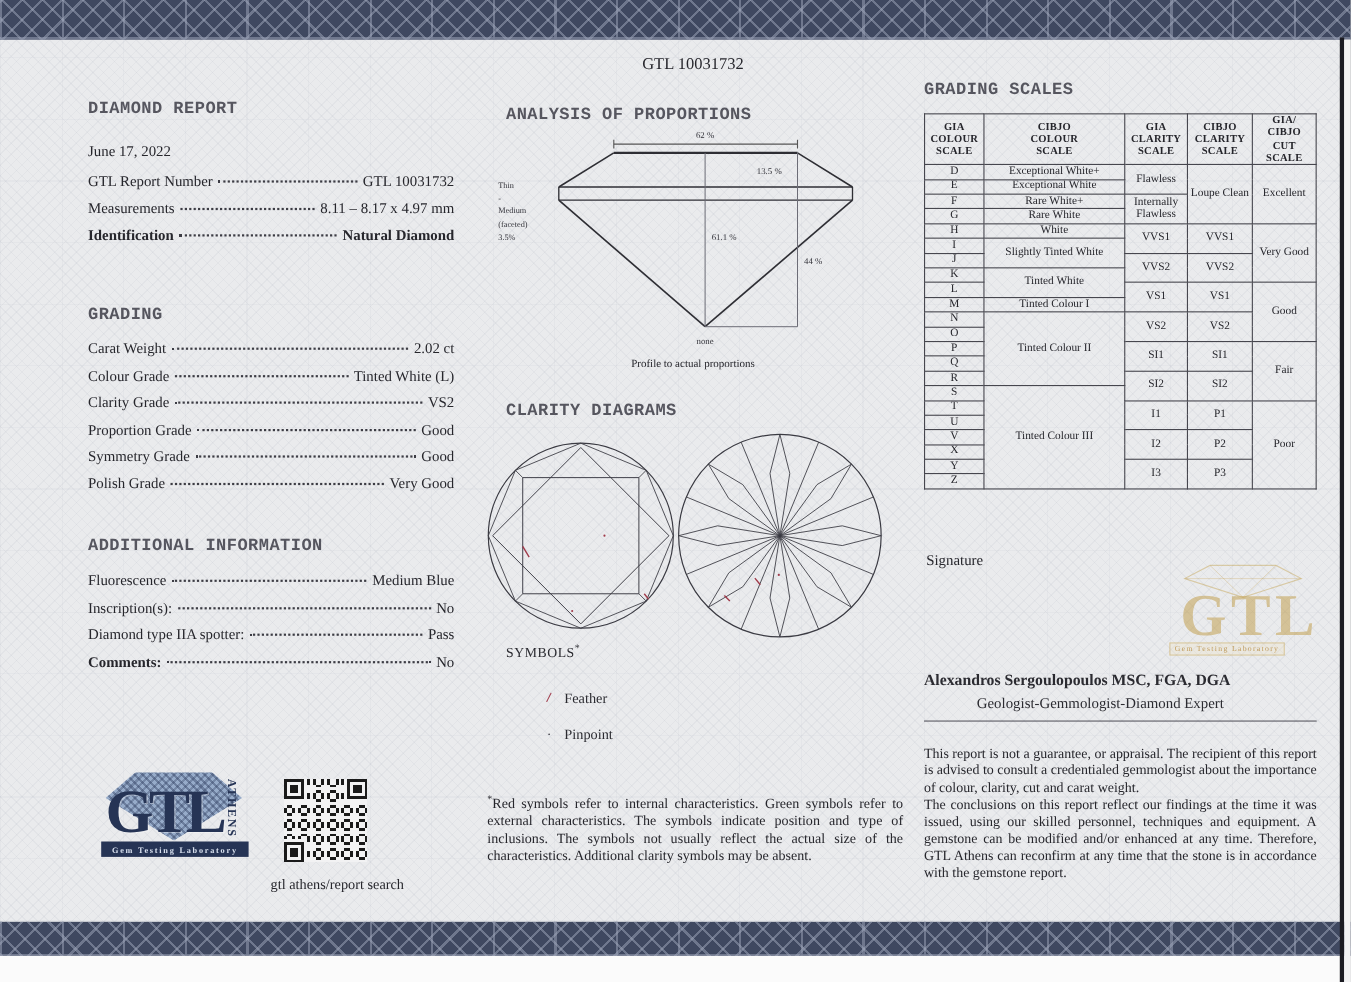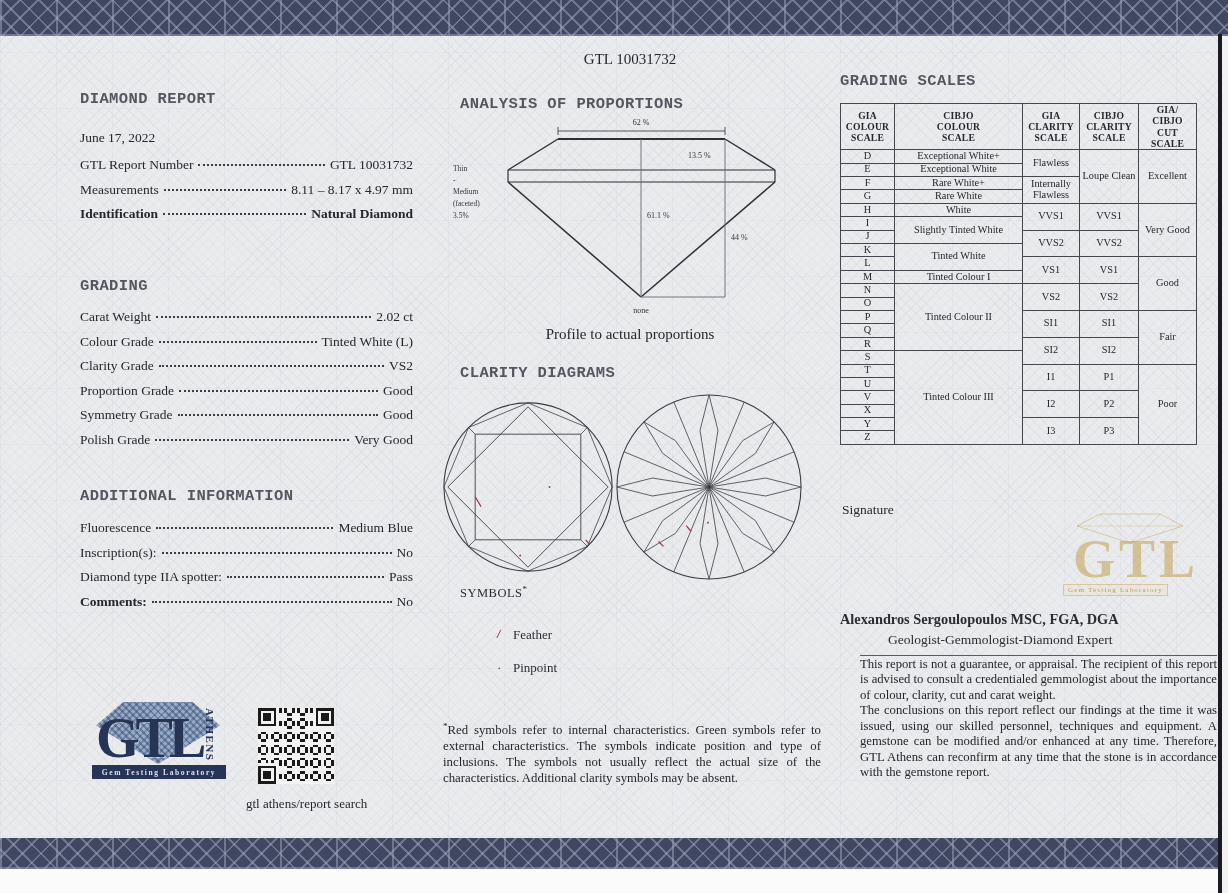--- a/index.html
+++ b/index.html
@@ -44,21 +44,21 @@
 
   
   svg text{font-family:"Liberation Serif",serif;fill:#33333a;}
   .legrow{display:flex;align-items:baseline;margin-bottom:17px;font-size:13px;}
   .glyph{display:inline-block;width:16px;color:#a03a4a;}
   .glyph.feather{transform:rotate(8deg);font-weight:700;}
   .glyph.pinpoint{color:#44444c;}
   .footnote{font-size:12.8px;text-align:justify;line-height:1.24;color:#26262c;}
   .footnote sup{font-size:9px;}
   .disclaimer{font-size:12.7px;text-align:justify;line-height:1.22;color:#26262c;
-      border-top:1.5px solid #5a5a62;padding-top:1px;margin-left:20px;}
+      border-top:1.5px solid #5a5a62;padding-top:22px;}
   .disclaimer p{margin:0;}
 
   
   .gtl-logo{width:138px;height:92px;}
   .logo-shape{position:absolute;left:4px;top:0;width:124px;height:62px;
       clip-path:polygon(22% 0,78% 0,100% 38%,50% 100%,0 38%);
       background-color:#96abc9;
       background-image:
         repeating-linear-gradient(45deg, rgba(40,54,88,.38) 0 2px, transparent 2px 5px),
         repeating-linear-gradient(-45deg, rgba(40,54,88,.30) 0 2px, transparent 2px 5px);}
@@ -428,21 +428,21 @@
       <text x="291" y="128" font-size="8">44 %</text>
       <text x="201" y="201" font-size="8" text-anchor="middle">none</text>
 
       <text x="13" y="59" font-size="7.5">Thin</text>
       <text x="13" y="71" font-size="7.5">-</text>
       <text x="13" y="82" font-size="7.5">Medium</text>
       <text x="13" y="94" font-size="7.5">(faceted)</text>
       <text x="13" y="106" font-size="7.5">3.5%</text>
     </svg>
   </div>
-  <div class="abs body-text" style="left:440px;top:326px;width:380px;text-align:center;font-size:15px;">Profile to actual proportions</div>
+  <div class="abs body-text" style="left:440px;top:326px;width:380px;text-align:center;font-size:10px;">Profile to actual proportions</div>
 
   <div class="abs sect-title" style="left:460px;top:364px;">CLARITY DIAGRAMS</div>
 
   <div class="abs" style="left:440px;top:399px;">
     <svg width="176" height="176" viewBox="0 0 180 180">
       <circle cx="90" cy="90" r="86" fill="none" stroke="#3a3a42" stroke-width="1.1"></circle>
       <polygon points="90,8 172,90 90,172 8,90" fill="none" stroke="#3a3a42" stroke-width=".9"></polygon>
       <polygon points="36,36 144,36 144,144 36,144" fill="none" stroke="#3a3a42" stroke-width=".9"></polygon>
       <polygon points="90,4 150.8,29.2 176,90 150.8,150.8 90,176 29.2,150.8 4,90 29.2,29.2" fill="none" stroke="#3a3a42" stroke-width=".8"></polygon>
       <line x1="36" y1="36" x2="29.2" y2="29.2" stroke="#3a3a42" stroke-width=".8"></line>

